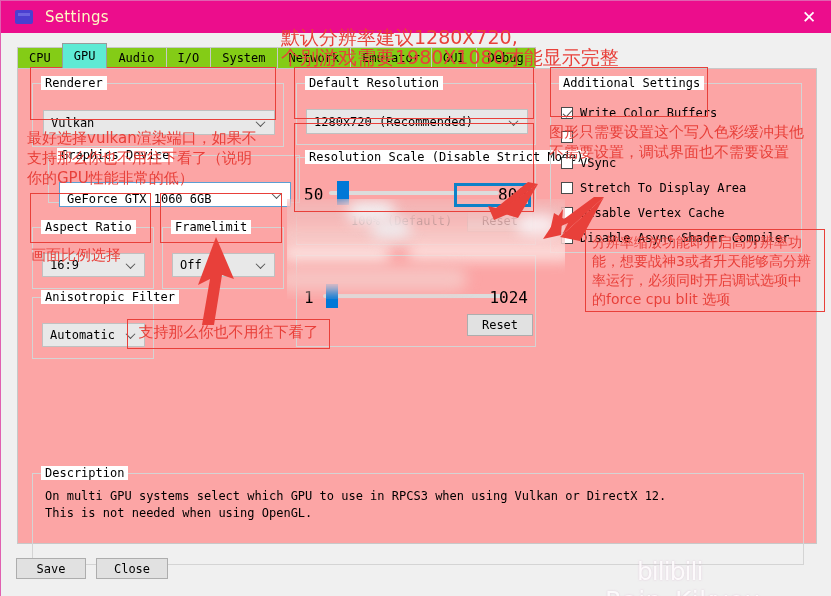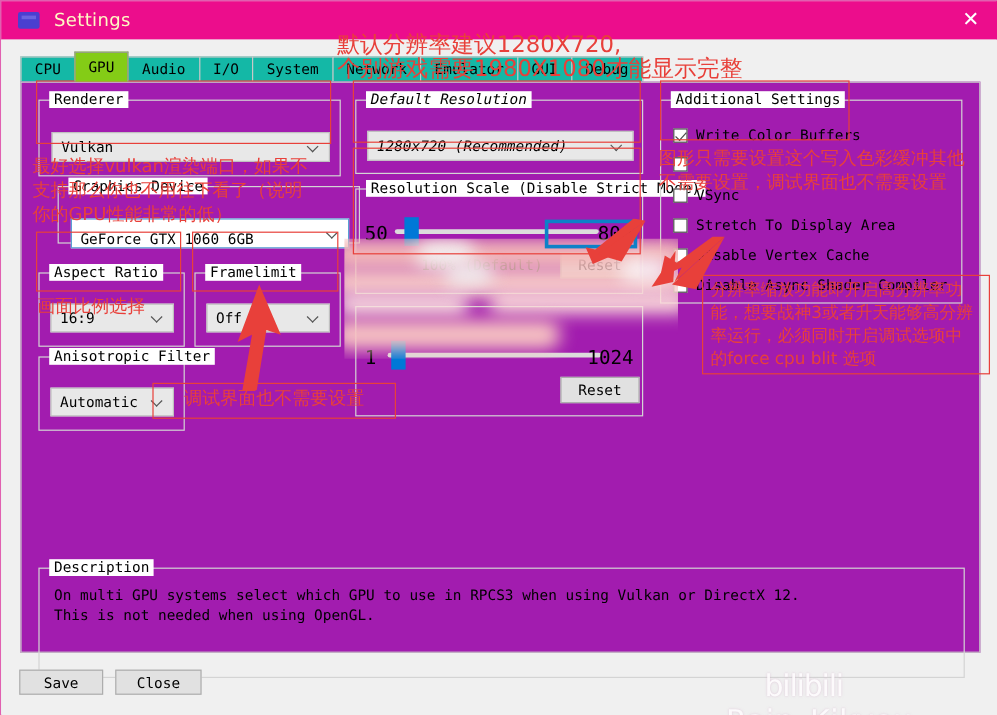--- a/index.html
+++ b/index.html
@@ -80,44 +80,44 @@
     position: absolute;
     left: 16px; top: 11px;
     height: 24px;
     display: flex;
     align-items: flex-end;
   }
   .tab {
     height: 21px;
     line-height: 21px;
     padding: 0 11px;
-    background: #14b8a6;
+    background: #84cc16;
     border: 1px solid #c8c8c8;
     border-bottom: none;
     font-size: 12px;
     color: #000;
     box-sizing: border-box;
     margin-right: -1px;
     white-space: nowrap;
     cursor: pointer;
   }
   .tab.active {
-    background: #84cc16;
+    background: #5eead4;
     height: 25px;
     line-height: 24px;
     border-color: #9a9a9a;
     position: relative;
     z-index: 3;
   }
 
   #tabpage {
     position: absolute;
     left: 16px; top: 35px;
     width: 800px; height: 476px;
-    background: #a21caf;
+    background: #fca5a5;
     border: 1px solid #c8c8c8;
     box-sizing: border-box;
   }
 
   
   .group {
     position: absolute;
     border: 1px solid #d4d4d4;
     box-sizing: border-box;
   }
@@ -375,21 +375,21 @@
       </div>
 
       <div class="group" style="left:14px; top:228px; width:122px; height:62px;">
         <div class="legend">Anisotropic Filter</div>
         <div class="combo" style="left:9px; top:25px; width:103px; height:24px;">
           <span>Automatic</span>
           <span class="arrow"></span>
         </div>
       </div>
 
-      <div class="group" style="left:278px; top:14px; width:240px; height:62px;font-style:italic;">
+      <div class="group" style="left:278px; top:14px; width:240px; height:62px;">
         <div class="legend">Default Resolution</div>
         <div class="combo" style="left:9px; top:25px; width:222px; height:25px;">
           <span>1280x720 (Recommended)</span>
           <span class="arrow"></span>
         </div>
       </div>
 
       <div class="group" style="left:278px; top:88px; width:240px; height:88px;">
         <div class="legend">Resolution Scale (Disable Strict Mode)</div>
         <div class="slider-minmax" style="left:7px; top:27px;">50</div>
@@ -479,21 +479,21 @@
 
   <div class="anno" style="left:26px; top:127px; font-size:15px; width:270px;">最好选择vulkan渲染端口，如果不
 支持那么你也不用往下看了（说明
 你的GPU性能非常的低）</div>
 
   <div class="anno" style="left:30px; top:244px; font-size:15px;">画面比例选择</div>
 
   <div class="anno" style="left:548px; top:121px; font-size:15px; width:290px;">图形只需要设置这个写入色彩缓冲其他
 不需要设置，调试界面也不需要设置</div>
 
-  <div class="anno-boxed-text" style="left:126px; top:318px; width:203px; height:30px; font-size:15px; text-align:center;">调试界面也不需要设置</div>
+  <div class="anno-boxed-text" style="left:126px; top:318px; width:203px; height:30px; font-size:15px; text-align:center;">支持那么你也不用往下看了</div>
 
   <div class="anno-boxed-text" style="left:584px; top:228px; width:240px; height:83px; font-size:14px;">分辨率缩放功能即开启高分辨率功
 能，想要战神3或者升天能够高分辨
 率运行，必须同时开启调试选项中
 的force cpu blit 选项</div>
 
   <svg class="arrow-svg" style="left:195px; top:232px;" width="60" height="92">
     <polygon points="18,92 26,42 38,46 20,4 2,52 14,46 6,92" fill="#e8403a"></polygon>
   </svg>
 

